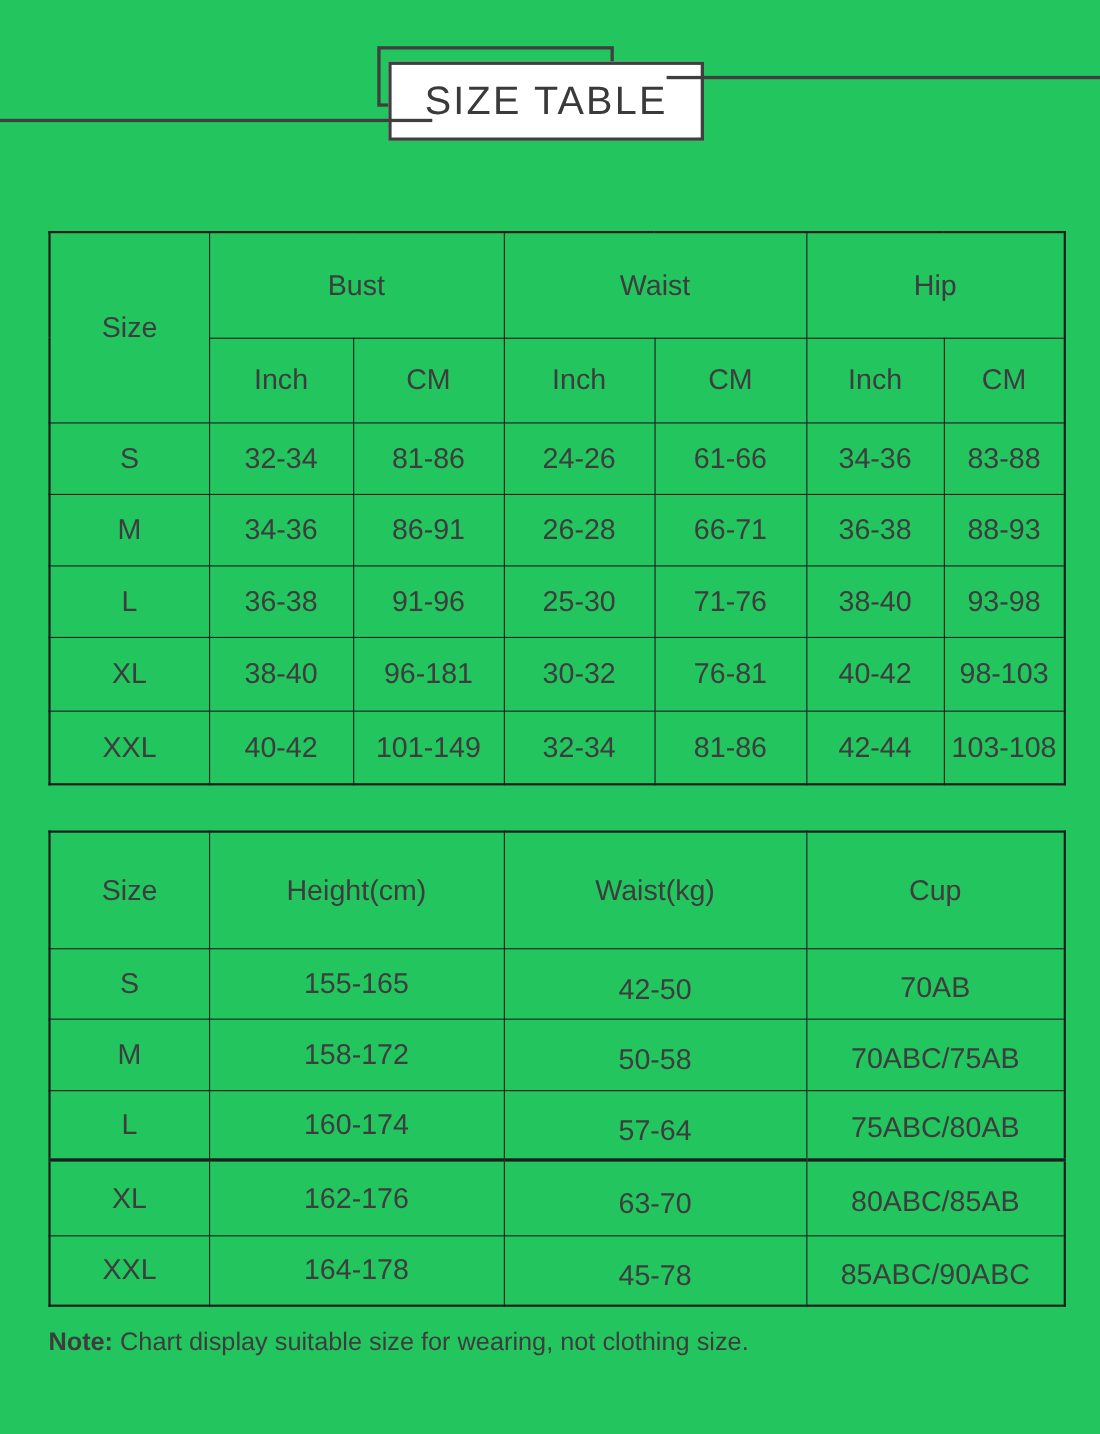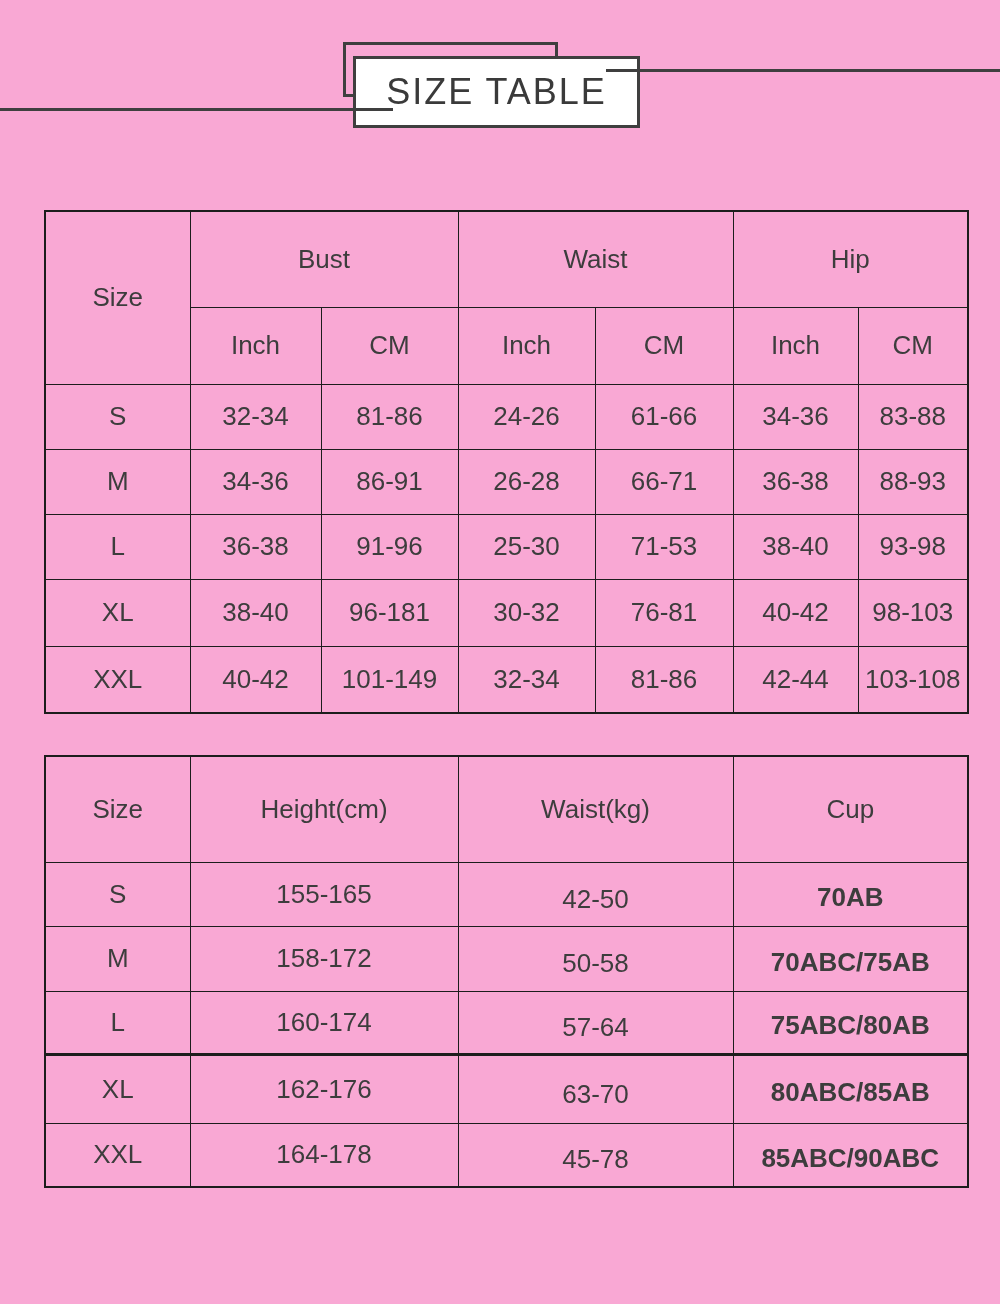--- a/index.html
+++ b/index.html
@@ -5,21 +5,21 @@
   html, body { margin: 0; padding: 0; background: #ffffff; }
   body {
     font-family: "Liberation Sans", sans-serif;
     color: #3d3d3d;
     -webkit-font-smoothing: antialiased;
   }
   .page {
     position: relative;
     width: 1000px;
     height: 1304px;
-    background: #f9a8d4;
+    background: #22c55e;
     overflow: hidden;
   }
 
   
   .decor-line {
     position: absolute;
     height: 3px;
     background: #3f3f3f;
     z-index: 3;
   }
@@ -72,21 +72,21 @@
   table.sheet { border: 2px solid #1d1d1d; }
 
   table.measure { top: 210px; }
   table.fit     { top: 755px; }
 
   
   table.fit tr.thick-top td { border-top: 3px solid #1d1d1d; }
 
   
   table.fit td.w { padding-top: 10px; }
-  table.fit td.c { padding-top: 7px; font-weight: bold; }
+  table.fit td.c { padding-top: 7px; }
 
   
   .notes {
     position: absolute;
     left: 44px;
     top: 1200px;
     font-size: 23px;
     line-height: 38px;
     color: #3d3d3d;
   }
@@ -145,21 +145,21 @@
         <td>26-28</td>
         <td>66-71</td>
         <td>36-38</td>
         <td>88-93</td>
       </tr>
       <tr style="height:65px">
         <td>L</td>
         <td>36-38</td>
         <td>91-96</td>
         <td>25-30</td>
-        <td>71-53</td>
+        <td>71-76</td>
         <td>38-40</td>
         <td>93-98</td>
       </tr>
       <tr style="height:67px">
         <td>XL</td>
         <td>38-40</td>
         <td>96-181</td>
         <td>30-32</td>
         <td>76-81</td>
         <td>40-42</td>
@@ -218,15 +218,16 @@
       <tr style="height:64px">
         <td>XXL</td>
         <td>164-178</td>
         <td class="w">45-78</td>
         <td class="c">85ABC/90ABC</td>
       </tr>
     </tbody>
   </table>
 
   <div class="notes">
+    <div><span class="bold">Note:</span><span> Chart display suitable size for wearing, not clothing size.</span></div>
   </div>
 
 </div>
 
 </body></html>

